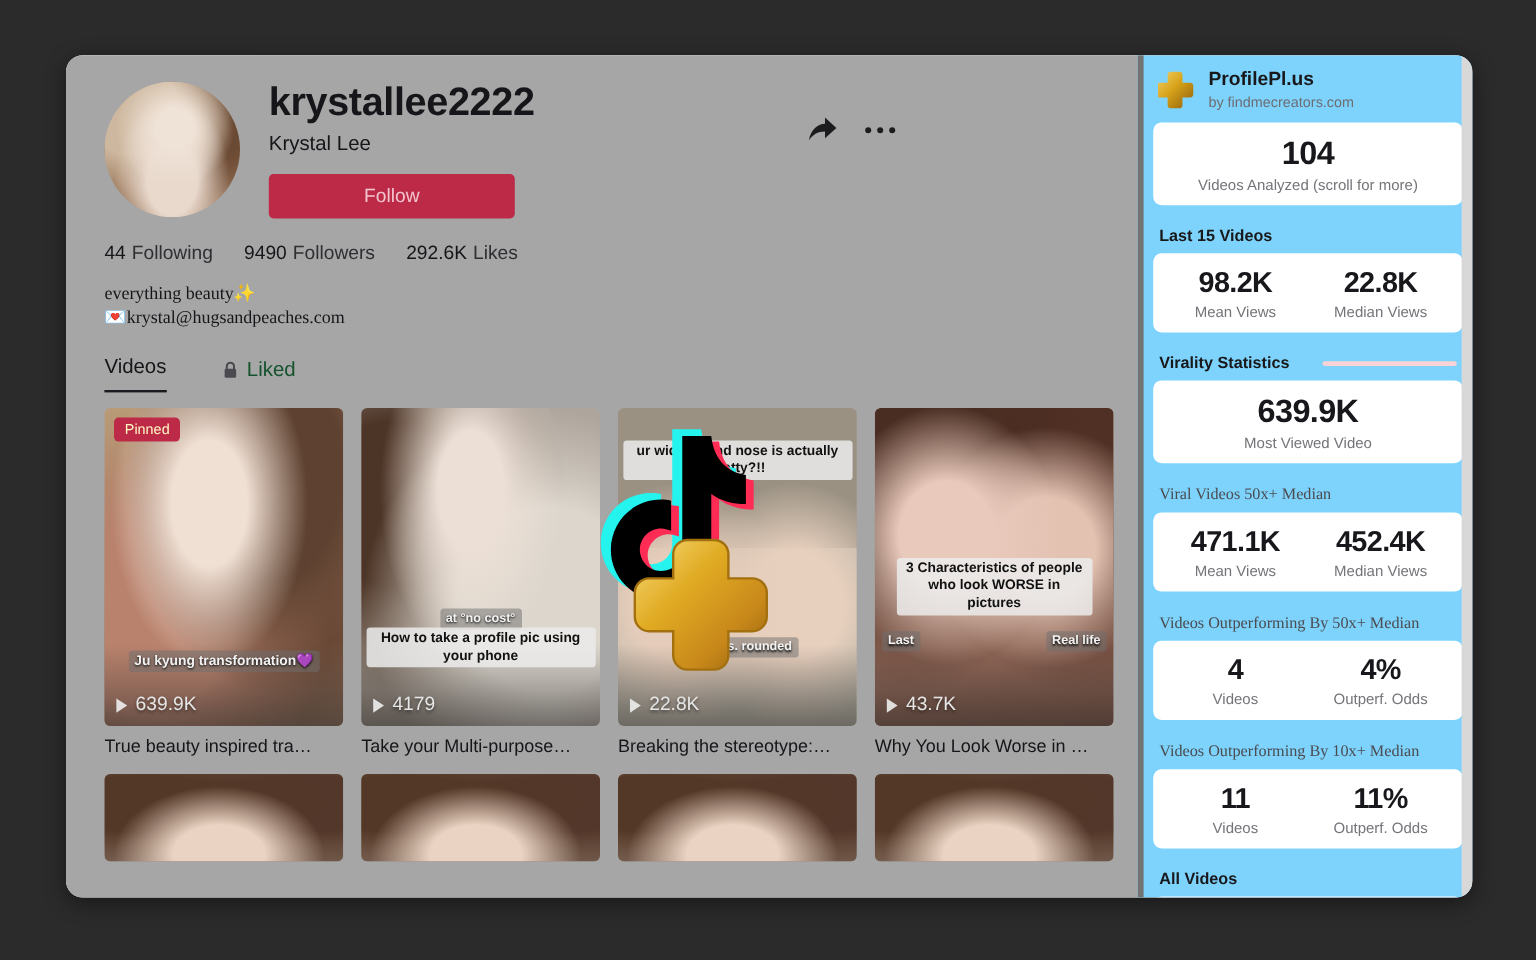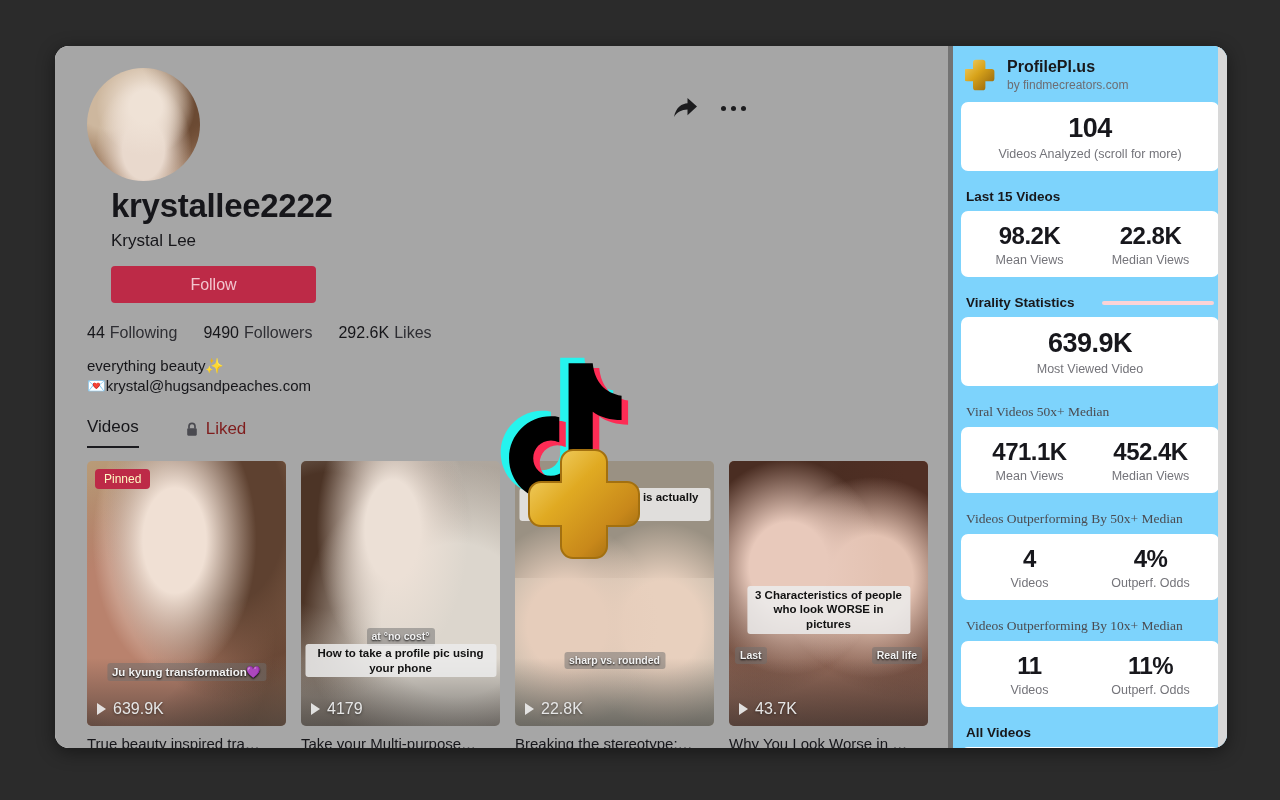--- a/index.html
+++ b/index.html
@@ -25,21 +25,21 @@
   
   #tiktok-pane {
     position: relative;
     width: 893px;
     height: 100%;
     background: #a6a6a6;
     overflow: hidden;
   }
   #tiktok-inner { position: relative; padding: 14px 38px 0 32px; }
 
-  .profile-top { display: flex; align-items: flex-start; position: relative; flex-direction: column; }
+  .profile-top { display: flex; align-items: flex-start; position: relative; }
   #avatar {
     width: 113px; height: 113px; border-radius: 50%;
     margin-top: 8px; flex: none;
     background:
       radial-gradient(circle at 52% 34%, #efe2d6 0 17%, rgba(239,226,214,0) 52%),
       radial-gradient(ellipse at 50% 72%, #e9d9cd 0 26%, rgba(233,217,205,0) 60%),
       radial-gradient(ellipse at 20% 20%, #cdb79e 0 30%, rgba(205,183,158,0) 66%),
       radial-gradient(ellipse at 74% 18%, #6b4a33 0 34%, rgba(107,74,51,0) 70%),
       radial-gradient(ellipse at 18% 66%, #8a6446 0 28%, rgba(138,100,70,0) 64%),
       linear-gradient(150deg,#c9b095 0%, #a9825c 36%, #7d5338 62%, #c2a68d 100%);
@@ -61,24 +61,24 @@
     display: flex; align-items: center; gap: 22px;
   }
   #share-icon { cursor: pointer; display: block; }
   #more-icon { display: flex; gap: 5px; cursor: pointer; }
   #more-icon i { width: 5px; height: 5px; border-radius: 50%; background: #1c1c1e; display: block; }
 
   #stats-row { margin-top: 21px; display: flex; gap: 26px; font-size: 16px; }
   .stat-num { font-weight: normal; color: #16161a; }
   .stat-lbl { color: #2e2e33; margin-left: 5px; }
 
-  #bio { margin-top: 14px; font-size: 15px; color: #16161a; line-height: 1.34; }
+  #bio { margin-top: 14px; font-size: 15px; color: #16161a; line-height: 1.34; font-family: Liberation Serif, serif; }
 
   #tabs { margin-top: 21px; display: flex; gap: 46px; align-items: flex-end; }
-  .tab { font-size: 17px; padding-bottom: 9px; cursor: pointer; color: #7f1d1d; display: flex; align-items: center; gap: 7px; }
+  .tab { font-size: 17px; padding-bottom: 9px; cursor: pointer; color: #14532d; display: flex; align-items: center; gap: 7px; }
   .tab.active { color: #16161a; border-bottom: 2px solid #1b1b1f; font-weight: 500; }
   #lock-icon { display: inline-block; }
 
   
   #video-grid {
     margin-top: 13px;
     display: grid;
     grid-template-columns: repeat(4, 199px);
     gap: 14px 15px;
   }

